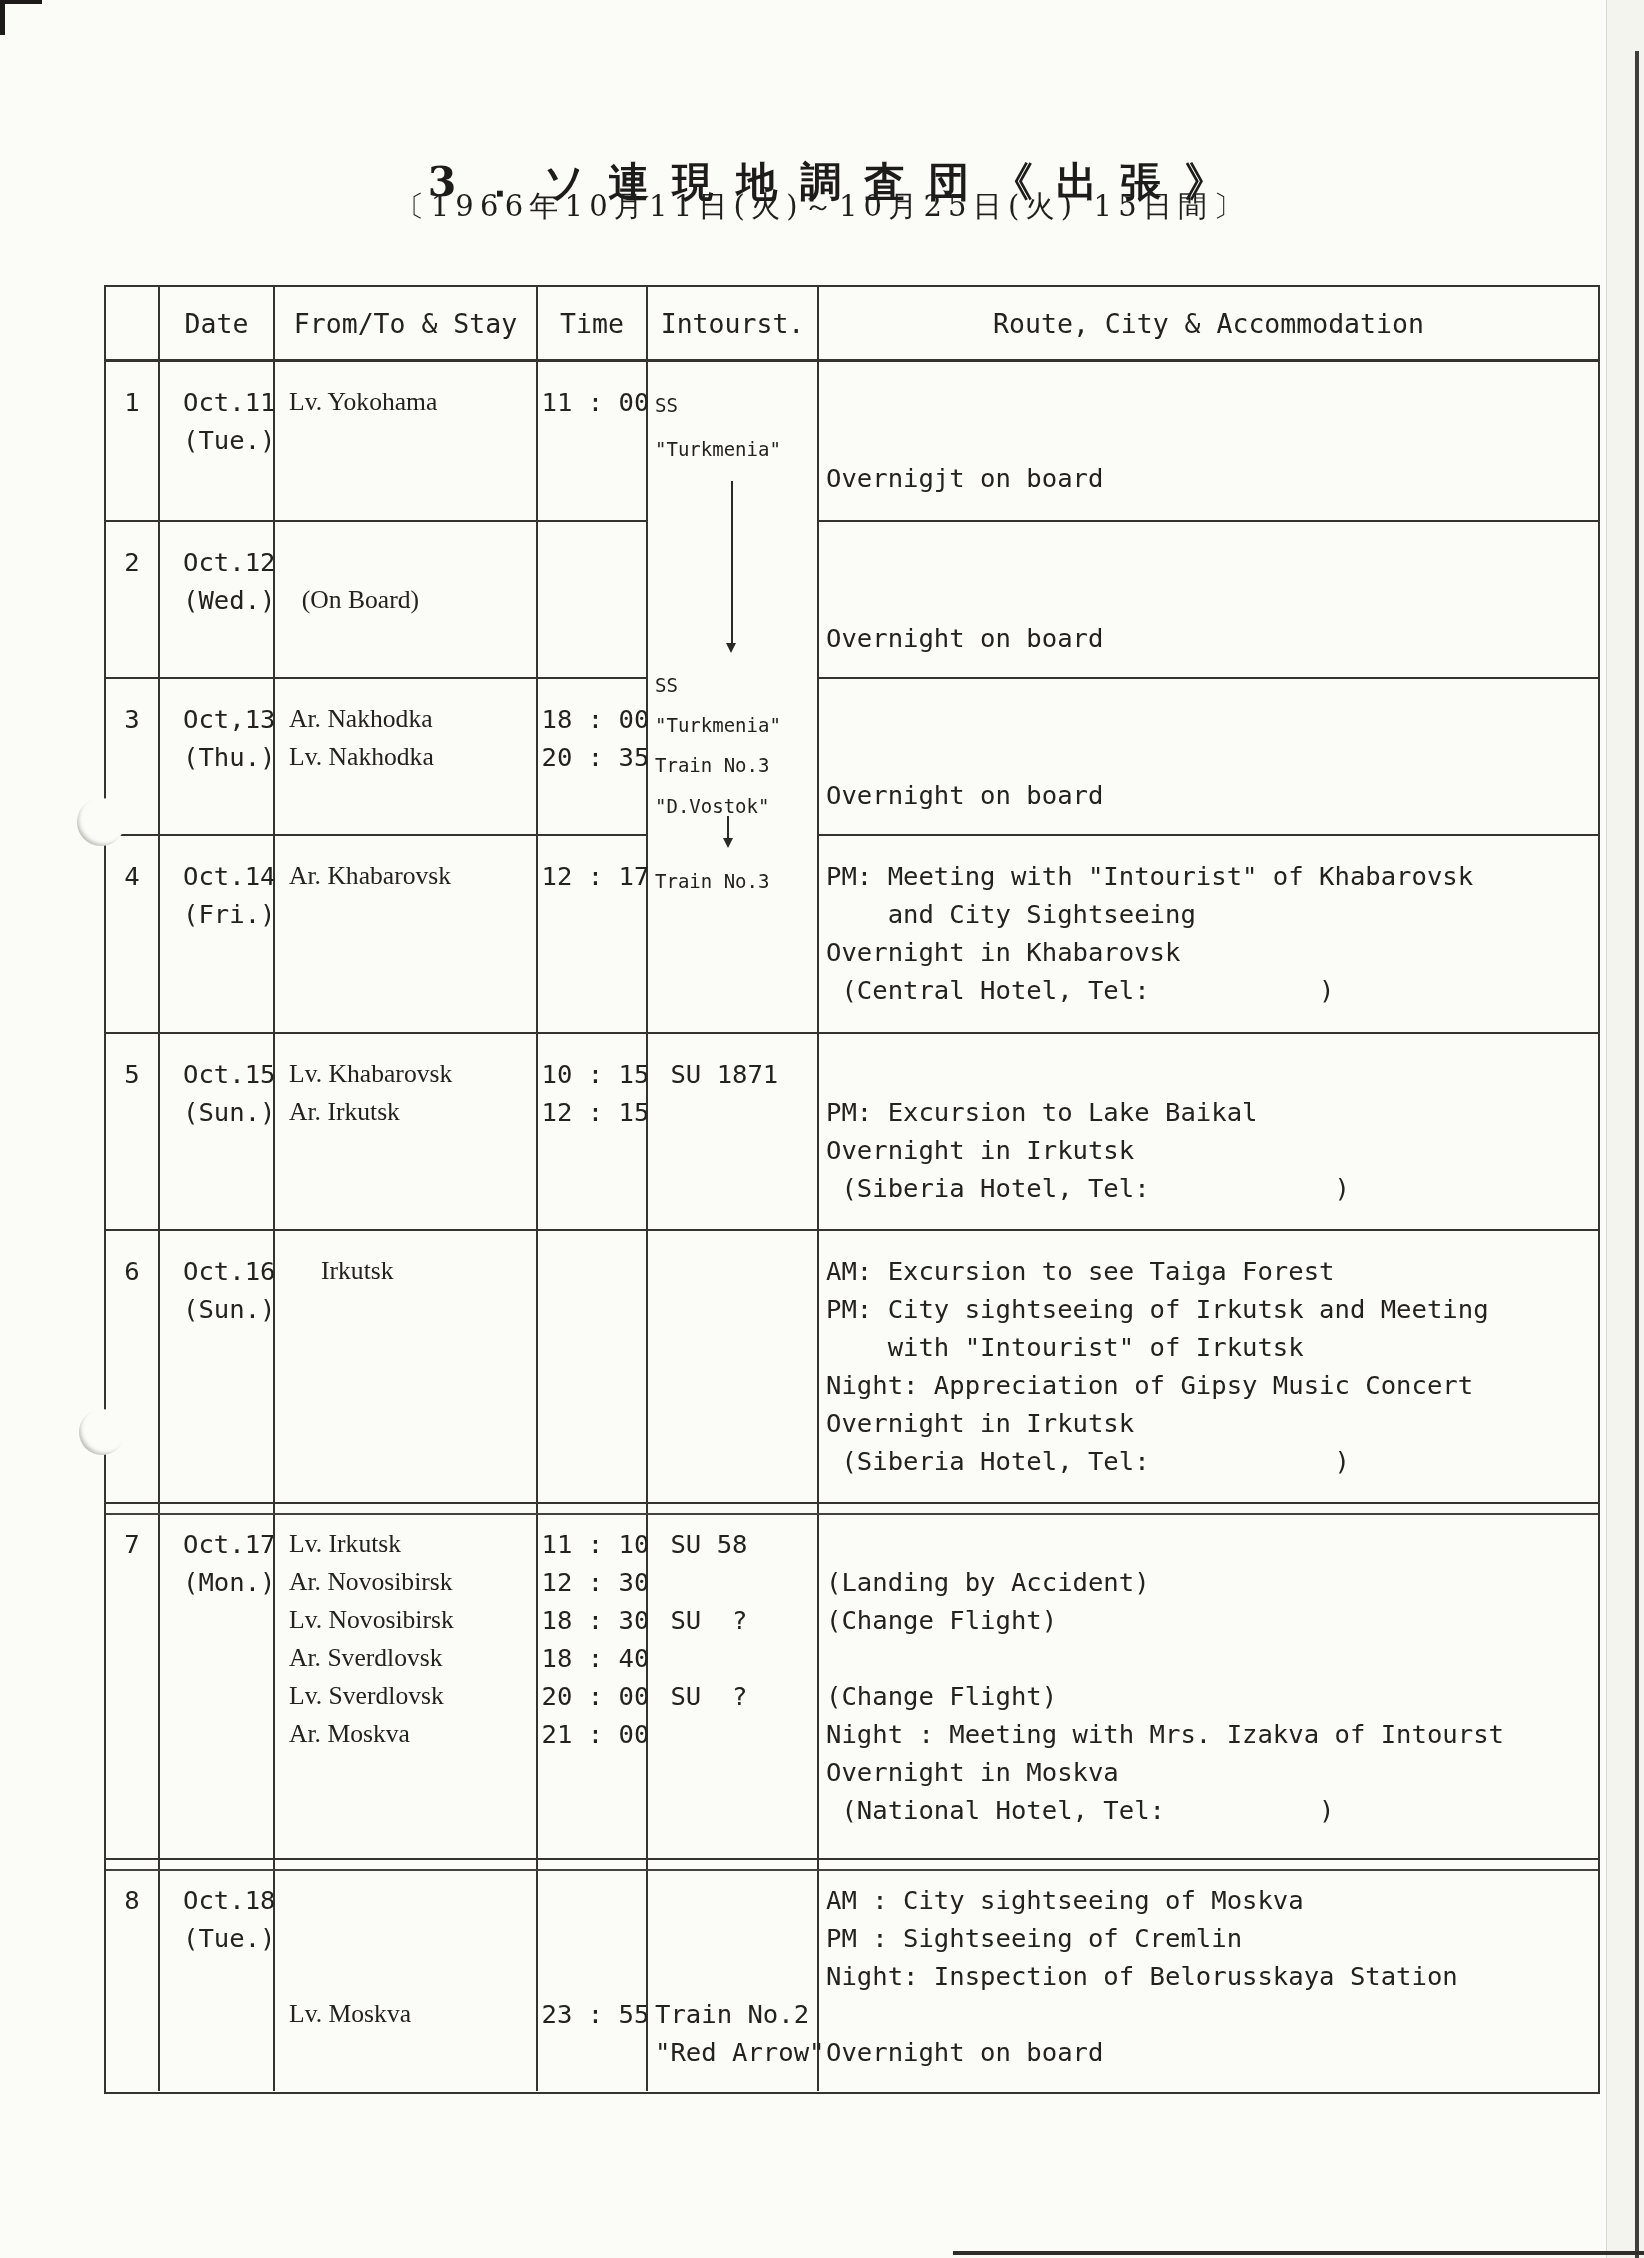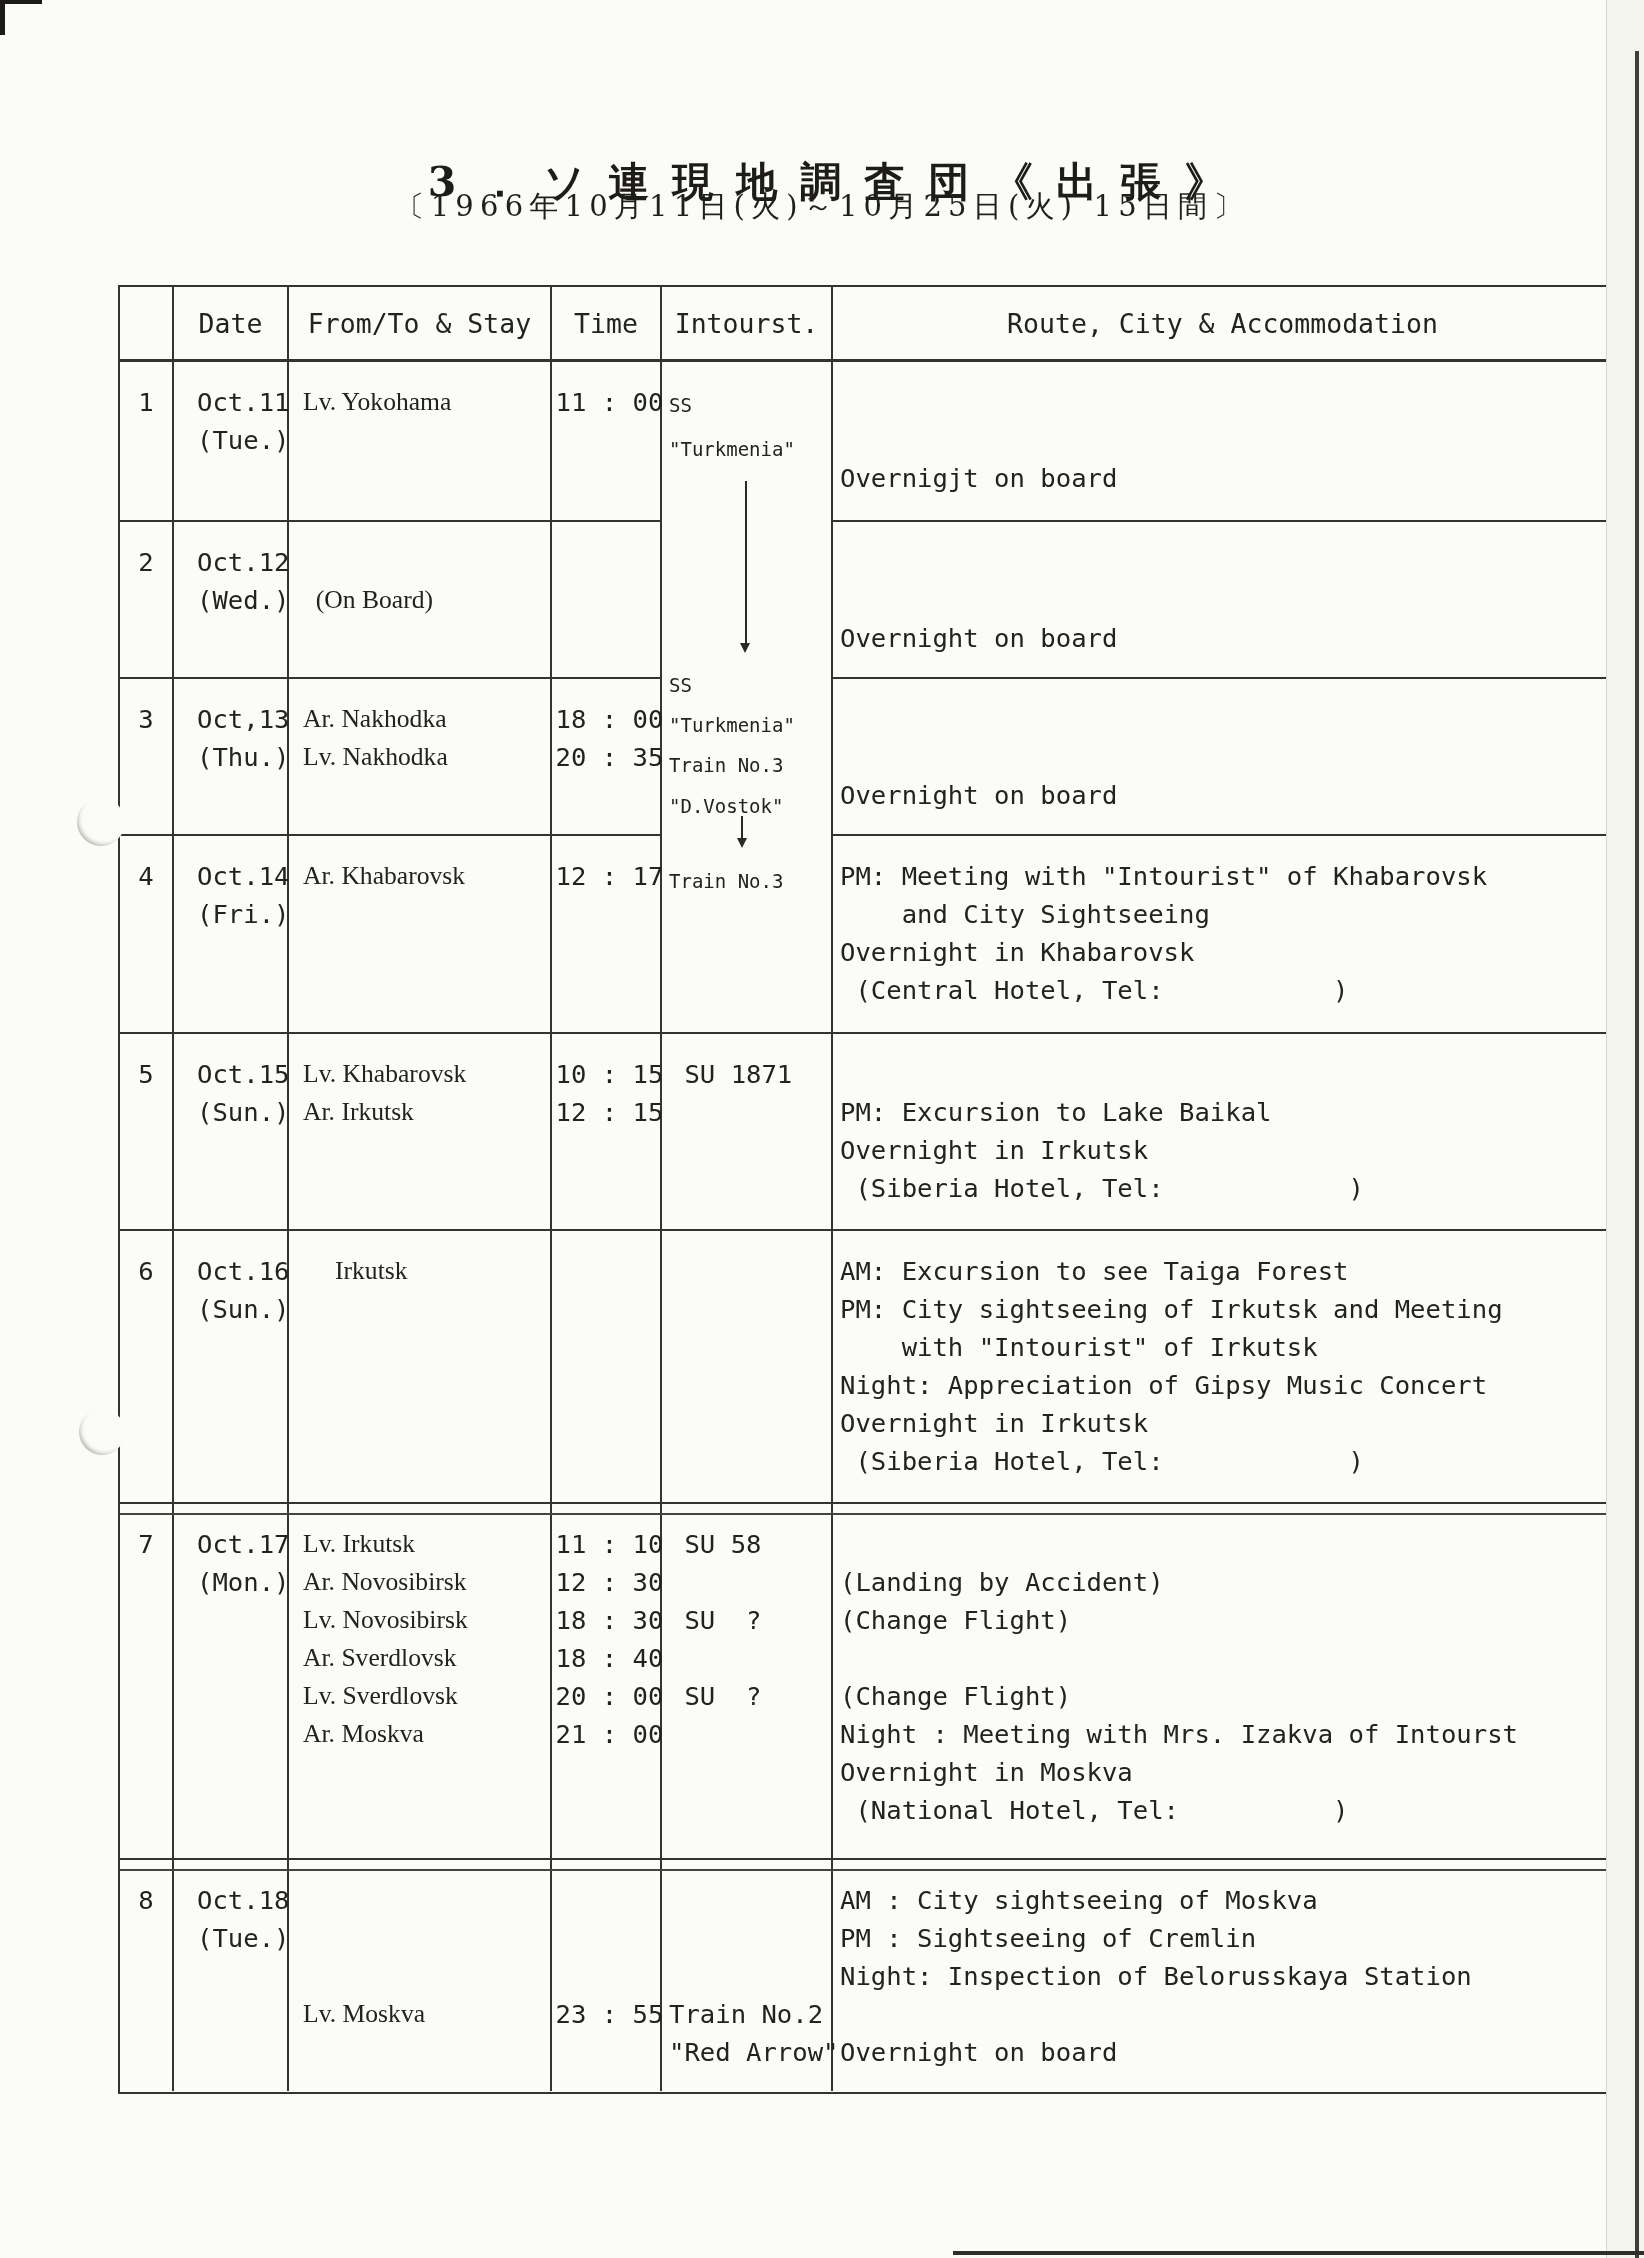--- a/index.html
+++ b/index.html
@@ -26,21 +26,21 @@
   }
   .subtitle{
     position:absolute;top:187px;left:0;width:1644px;
     text-align:center;
     font-family:"DejaVu Serif","Liberation Serif",serif;
     font-size:29px;font-weight:500;letter-spacing:6.2px;
     color:#201f1d;white-space:pre;
   }
   
   .tbl{
-    position:absolute;left:118px;top:285px;
+    position:absolute;left:104px;top:285px;
     width:1496px;height:1809px;
     border:2.6px solid var(--line);
     box-sizing:border-box;
     background:transparent;
   }
   .row{
     display:grid;
     grid-template-columns:54px 115px 263px 110px 171px 1fr;
   }
   .row.header{height:75px;}

